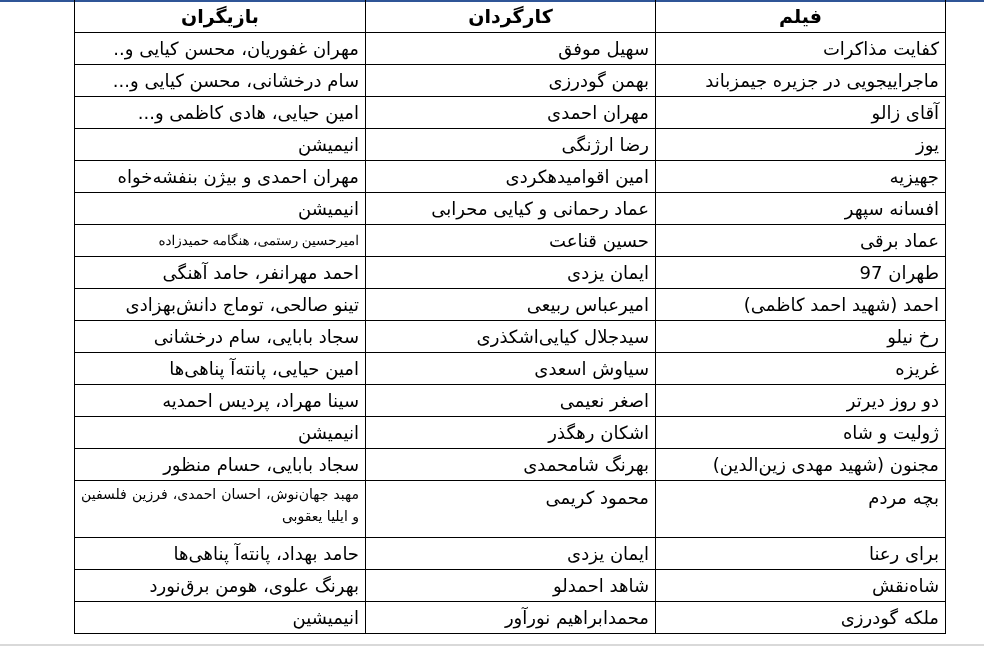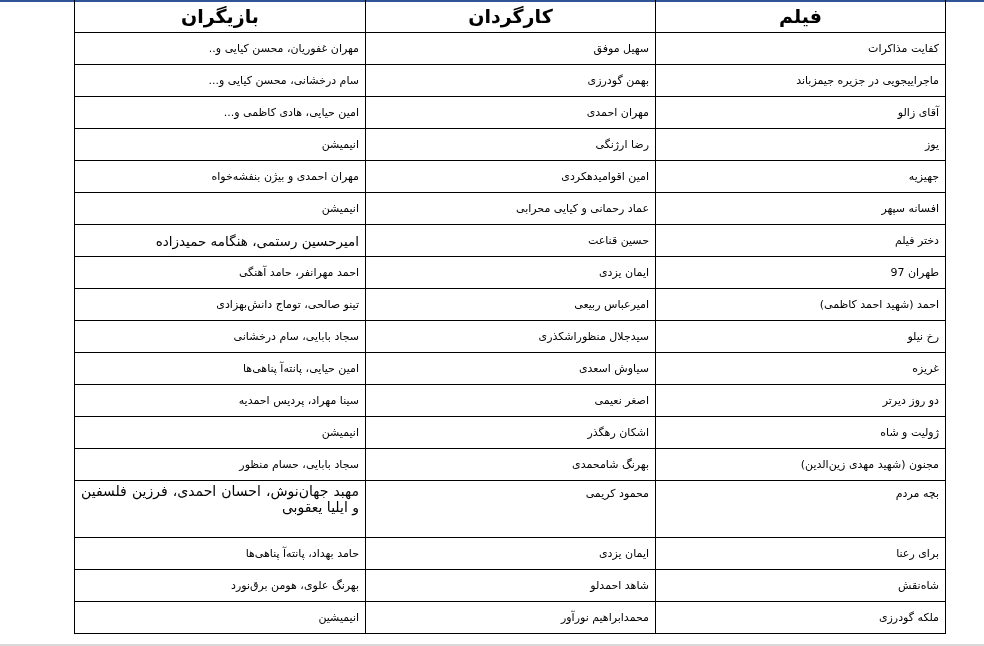--- a/index.html
+++ b/index.html
@@ -46,29 +46,30 @@
     }
     table.films th {
       height: 32px;
       font-weight: bold;
       font-size: 19px;
       text-align: center;
       border-top: none;
     }
     table.films td {
       height: 31px;
-      font-size: 11px;
+      font-size: 18px;
     }
     table.films td.small {
       font-size: 13.5px;
+      font-family: Liberation Serif, serif;
     }
     table.films td.multi {
       white-space: normal;
       font-size: 14px;
-      line-height: 16px;
+      line-height: 22px;
       height: 54px;
       vertical-align: top;
       padding-top: 2px;
       text-align: justify;
     }
     table.films td.top {
       vertical-align: top;
       padding-top: 6px;
     }
     col.c-film { width: 290px; }
@@ -118,37 +119,37 @@
       <td>جهیزیه</td>
       <td>امین اقوامیدهکردی</td>
       <td>مهران احمدی و بیژن بنفشه‌خواه</td>
     </tr>
     <tr>
       <td>افسانه سپهر</td>
       <td>عماد رحمانی و کیایی محرابی</td>
       <td>انیمیشن</td>
     </tr>
     <tr>
-      <td>دختر فیلم</td>
+      <td>عماد برقی</td>
       <td>حسین قناعت</td>
       <td class="small">امیرحسین رستمی، هنگامه حمیدزاده</td>
     </tr>
     <tr>
       <td>طهران 97</td>
       <td>ایمان یزدی</td>
       <td>احمد مهرانفر، حامد آهنگی</td>
     </tr>
     <tr>
       <td>احمد (شهید احمد کاظمی)</td>
       <td>امیرعباس ربیعی</td>
       <td>تینو صالحی، توماج دانش‌بهزادی</td>
     </tr>
     <tr>
       <td>رخ نیلو</td>
-      <td>سیدجلال منظور‌اشکذری</td>
+      <td>سیدجلال کیایی‌اشکذری</td>
       <td>سجاد بابایی، سام درخشانی</td>
     </tr>
     <tr>
       <td>غریزه</td>
       <td>سیاوش اسعدی</td>
       <td>امین حیایی، پانته‌آ پناهی‌ها</td>
     </tr>
     <tr>
       <td>دو روز دیرتر</td>
       <td>اصغر نعیمی</td>

